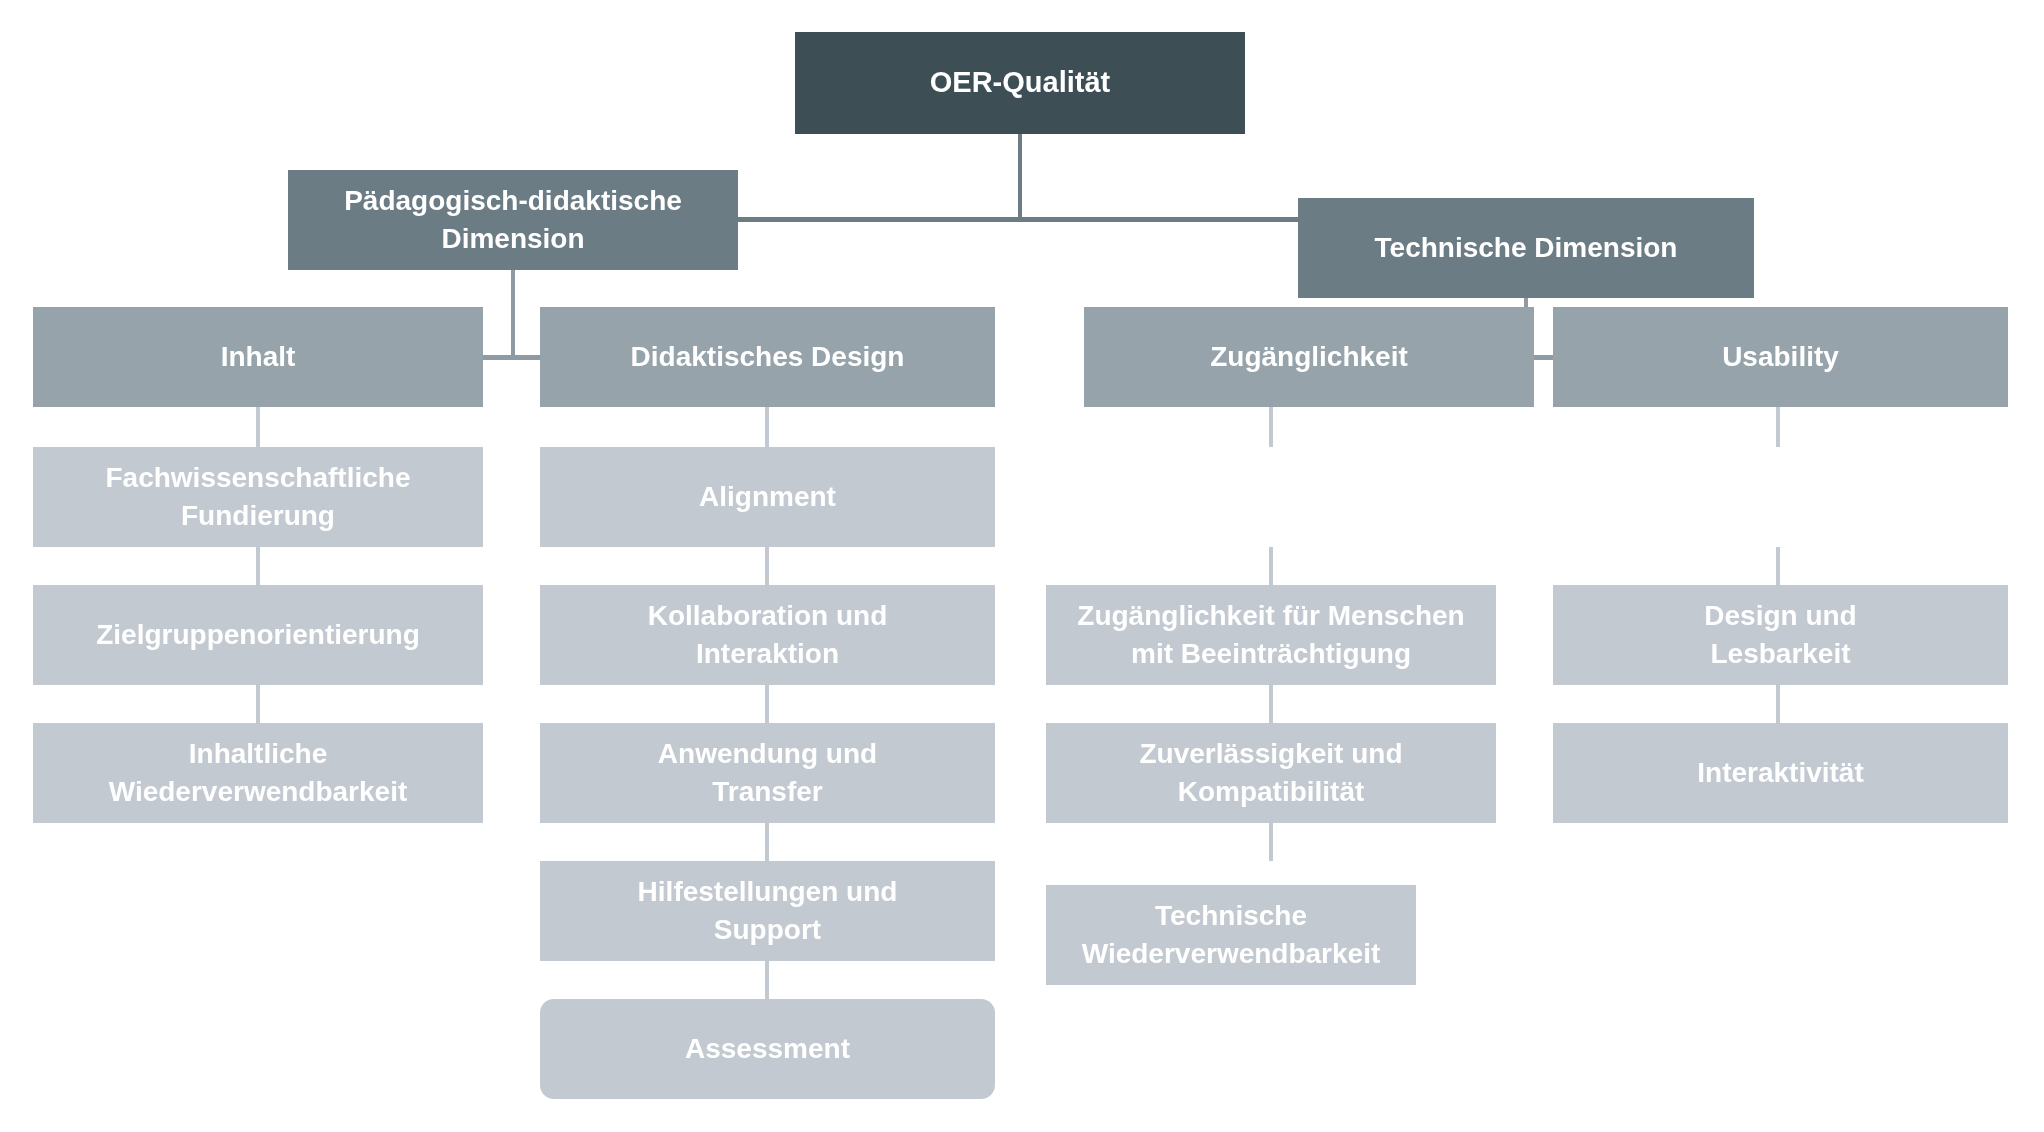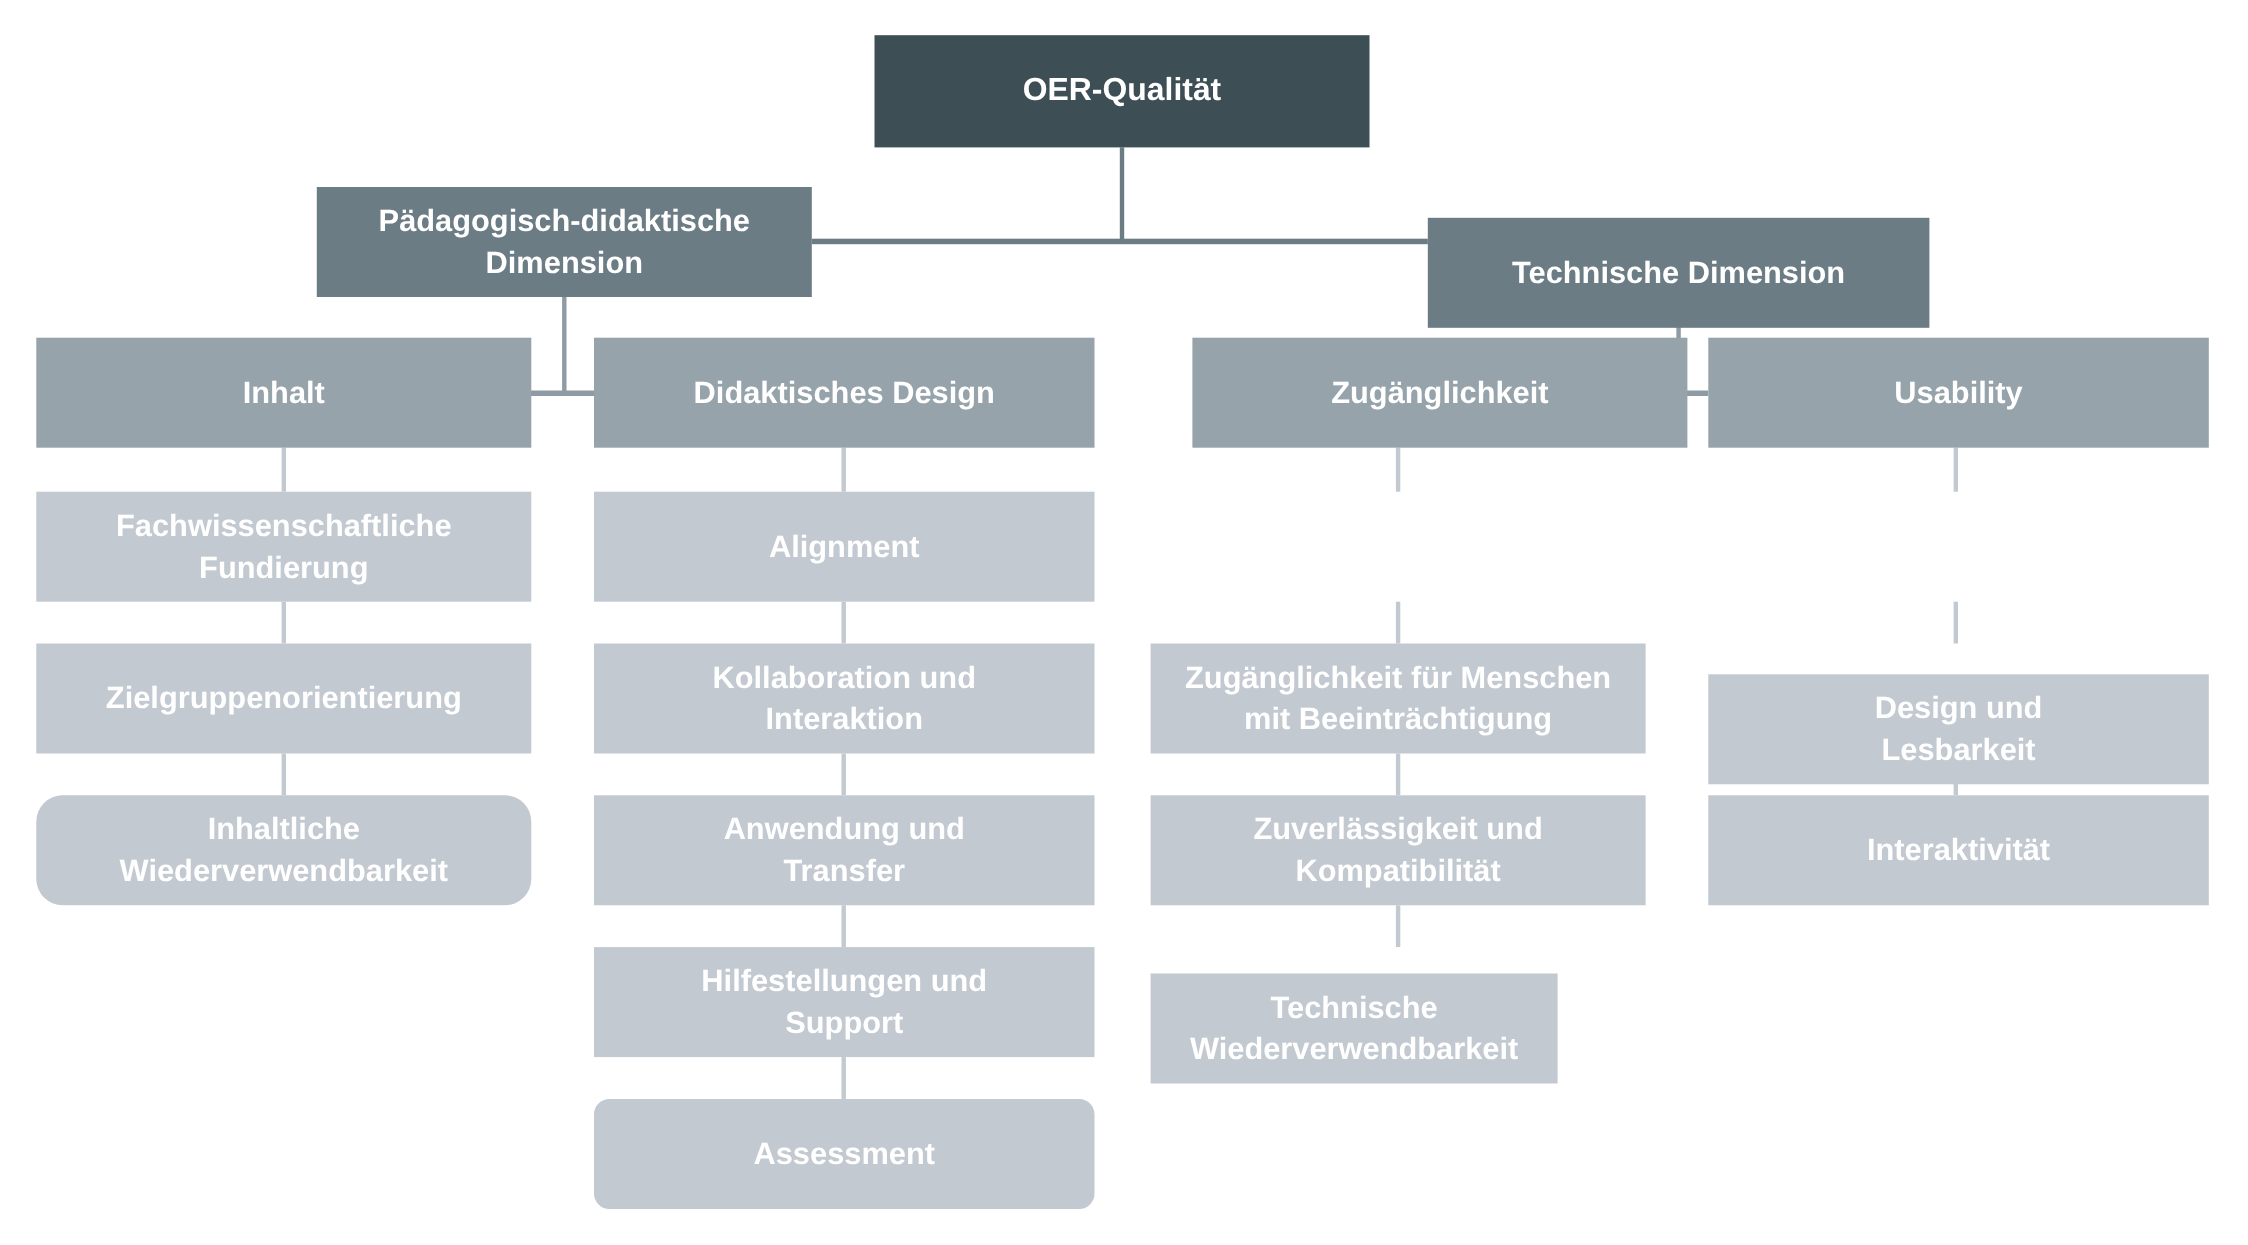--- a/index.html
+++ b/index.html
@@ -79,36 +79,36 @@
   <div class="box lvl2" style="left:1298px; top:170px; width:456px; height:100px;margin-top:28px;">Technische Dimension</div>
 
   <div class="box lvl3" style="left:33px; top:307px; width:450px; height:100px;">Inhalt</div>
   <div class="box lvl3" style="left:540px; top:307px; width:455px; height:100px;">Didaktisches Design</div>
   <div class="box lvl3" style="left:1084px; top:307px; width:450px; height:100px;">Zugänglichkeit</div>
   <div class="box lvl3" style="left:1553px; top:307px; width:455px; height:100px;">Usability</div>
 
   <div class="box lvl4" style="left:33px; top:447px; width:450px; height:100px;">Fachwissenschaftliche
 Fundierung</div>
   <div class="box lvl4" style="left:33px; top:585px; width:450px; height:100px;">Zielgruppenorientierung</div>
-  <div class="box lvl4" style="left:33px; top:723px; width:450px; height:100px;border-radius:24px;">Inhaltliche
+  <div class="box lvl4" style="left:33px; top:723px; width:450px; height:100px;">Inhaltliche
 Wiederverwendbarkeit</div>
 
   <div class="box lvl4" style="left:540px; top:447px; width:455px; height:100px;">Alignment</div>
   <div class="box lvl4" style="left:540px; top:585px; width:455px; height:100px;">Kollaboration und
 Interaktion</div>
   <div class="box lvl4" style="left:540px; top:723px; width:455px; height:100px;">Anwendung und
 Transfer</div>
   <div class="box lvl4" style="left:540px; top:861px; width:455px; height:100px;">Hilfestellungen und
 Support</div>
   <div class="box lvl4" style="left:540px; top:999px; width:455px; height:100px;border-radius:14px;">Assessment</div>
 
   <div class="box lvl4" style="left:1046px; top:585px; width:450px; height:100px;">Zugänglichkeit für Menschen
 mit Beeinträchtigung</div>
   <div class="box lvl4" style="left:1046px; top:723px; width:450px; height:100px;">Zuverlässigkeit und
 Kompatibilität</div>
   <div class="box lvl4" style="left:1046px; top:861px; width:370px; height:100px;margin-top:24px;">Technische
 Wiederverwendbarkeit</div>
 
-  <div class="box lvl4" style="left:1553px; top:585px; width:455px; height:100px;margin-top:28px;">Design und
+  <div class="box lvl4" style="left:1553px; top:585px; width:455px; height:100px;">Design und
 Lesbarkeit</div>
   <div class="box lvl4" style="left:1553px; top:723px; width:455px; height:100px;">Interaktivität</div>
 
 </div>
 
 </body></html>

